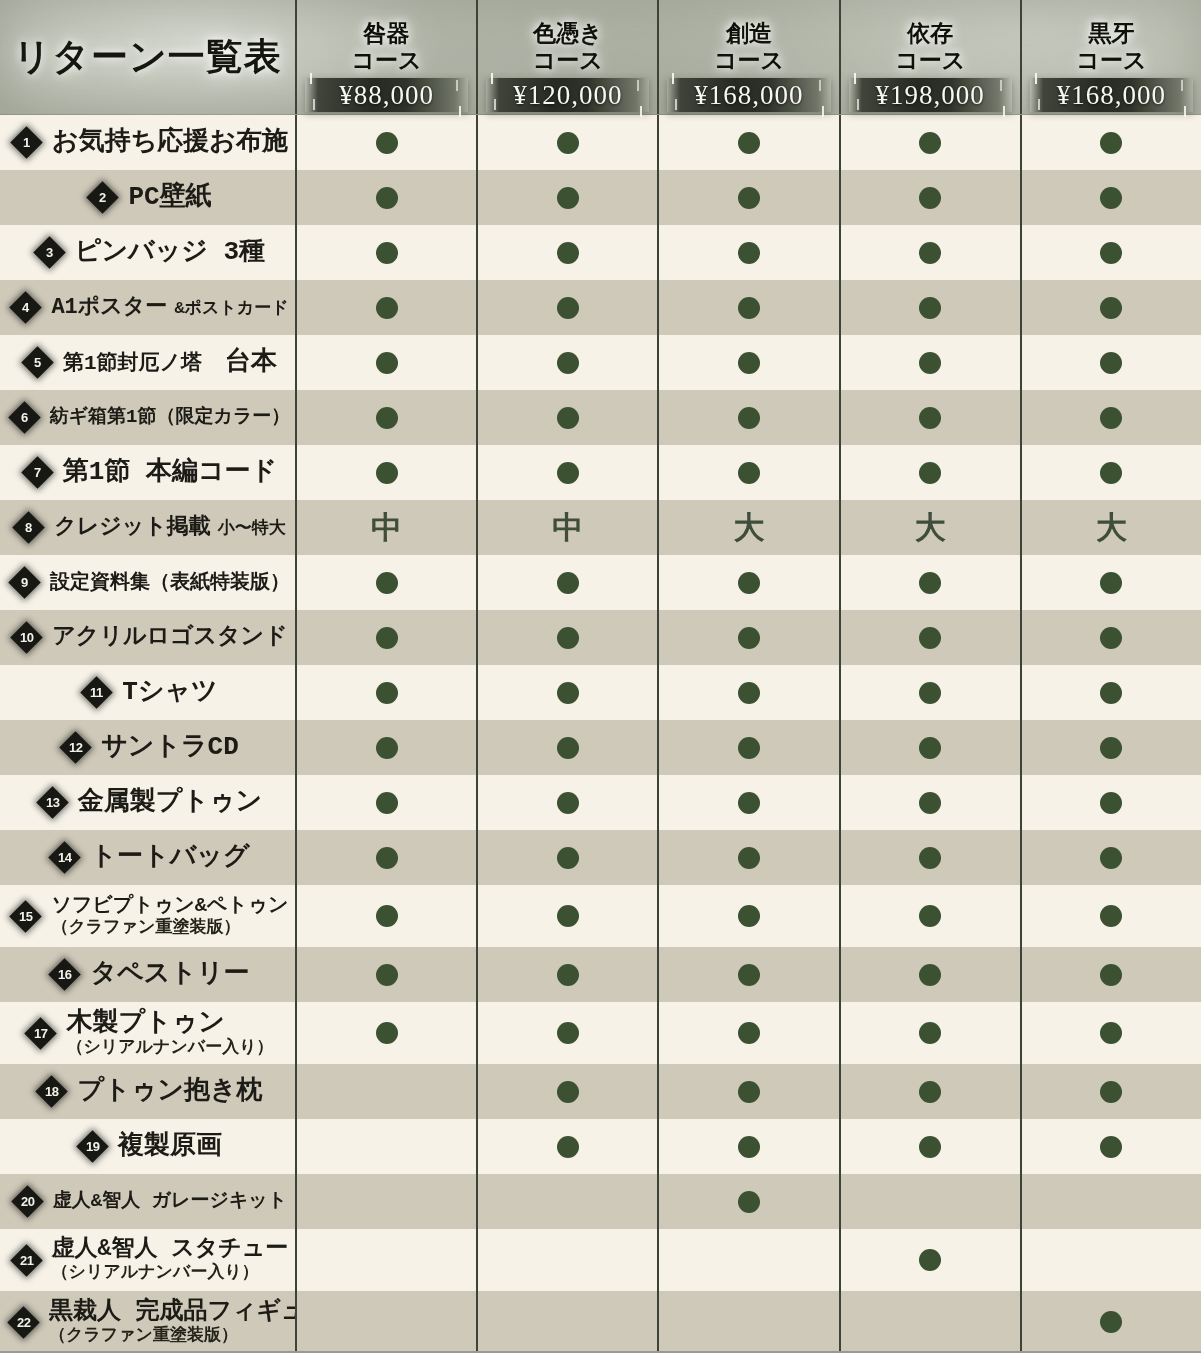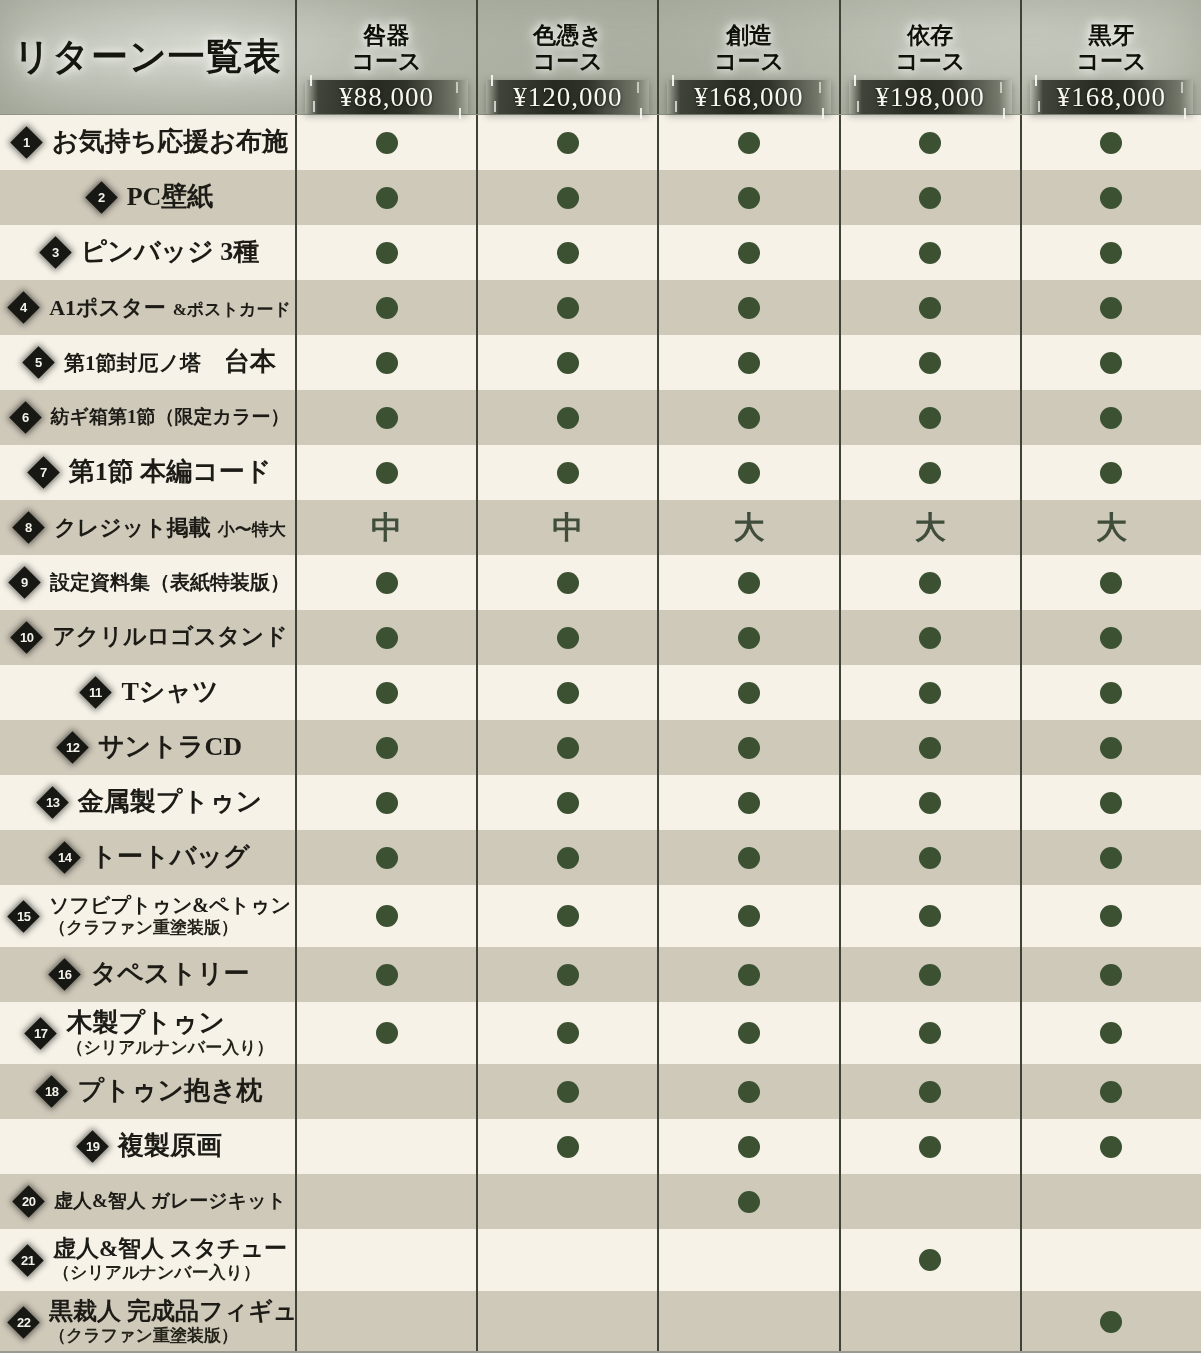--- a/index.html
+++ b/index.html
@@ -19,21 +19,21 @@
       radial-gradient(ellipse 600px 220px at 86% 25%, rgba(214,217,206,.55), transparent 60%),
       var(--header-bg,#b4b8ab);
     box-shadow: inset 0 0 60px rgba(95,100,85,.28);
     border-bottom:1px solid rgba(70,74,60,.35);
   }
   .title-cell { display:flex; align-items:center; justify-content:center; }
   .title {
     margin:12px; font-size:37px; font-weight:700; letter-spacing:1px; color:var(--title-text,#15170f);
     text-shadow:0 0 10px rgba(255,255,255,.95), 0 0 22px rgba(255,255,255,.85);
   }
-  .course { display:flex; flex-direction:column; align-items:center; padding-top:9px; border-left:2px solid var(--line,#3f4236);justify-content:flex-end; }
+  .course { display:flex; flex-direction:column; align-items:center; padding-top:21px; border-left:2px solid var(--line,#3f4236); }
   .course-name {
     font-size:23px; font-weight:700; line-height:1.16; text-align:center; white-space:pre-line;
     color:#0f1108; text-shadow:0 0 8px rgba(255,255,255,.95), 0 0 16px rgba(255,255,255,.8);
   }
   .price-badge {
     margin-top:4px; width:91%; height:34px; position:relative;
     display:flex; align-items:center; justify-content:center;
     background:linear-gradient(90deg, rgba(58,62,52,0) 0%, rgba(52,56,46,.9) 8%,
       #262a20 42%, #2e3228 62%, rgba(100,105,92,.8) 92%, rgba(100,105,92,0) 100%);
     box-shadow:0 2px 7px rgba(40,44,34,.35);
@@ -55,21 +55,21 @@
   .label-cell { display:flex; align-items:center; gap:10px; padding-left:8px; padding-right:4px; overflow:hidden; }
   .diamond {
     width:23px; height:23px; flex:none; margin:0 4px; background:#171813;
     transform:rotate(45deg); display:flex; align-items:center; justify-content:center;
     box-shadow:0 0 6px 1.5px rgba(23,24,19,.6);
   }
   .diamond .num {
     transform:rotate(-45deg); color:#f2f1ea; font-size:13px; font-weight:700;
     font-family:"Liberation Sans","DejaVu Sans",sans-serif; letter-spacing:-.5px;
   }
-  .label-wrap { display:flex; flex-direction:column; justify-content:center; min-width:0; }
+  .label-wrap { display:flex; flex-direction:column; justify-content:center; min-width:0;font-family:Liberation Mono, monospace; }
   .label-line { font-weight:700; color:#1c1b16; font-size:26px; line-height:1.08; white-space:nowrap; }
   .pre-small { font-size:21px; margin-right:23px; }
   .suffix-small { font-size:20px; margin-left:7px;margin-top:20px; }
   .sub { font-size:17px; font-weight:700; color:#242319; line-height:1.15; white-space:nowrap; margin-top:1px; }
   .dot { width:22px; height:22px; border-radius:50%; background:var(--dot,#3b5132); }
   .size-text { font-size:31px; font-weight:700; color:var(--grade-text,#3f4d3a); }
 </style>
 </head>
 <body>
 

